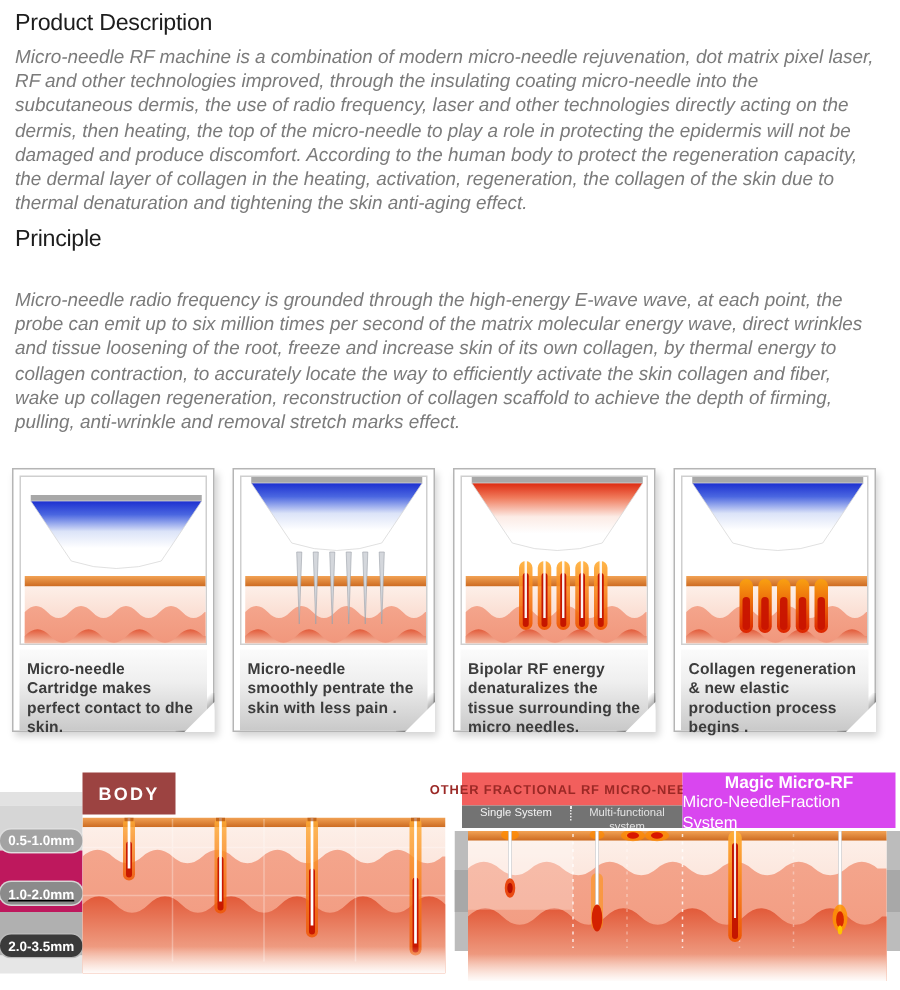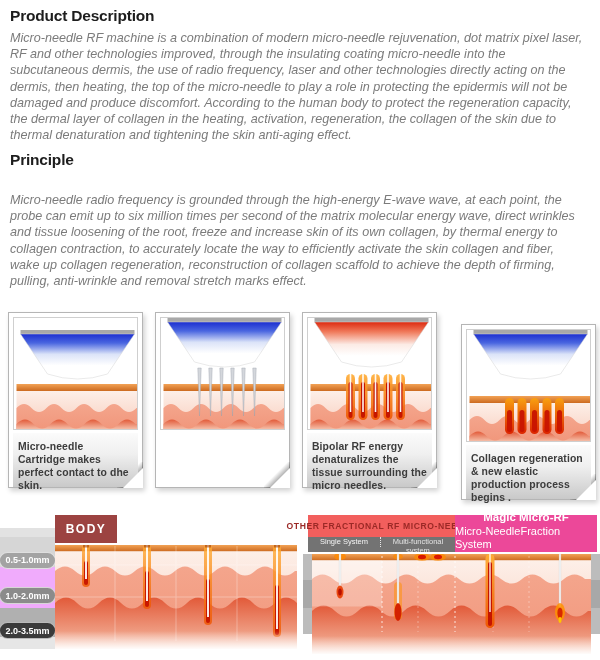--- a/index.html
+++ b/index.html
@@ -3,21 +3,21 @@
 <meta charset="utf-8">
 <style>
   html,body{margin:0;padding:0;}
   body{
     width:600px;height:660px;position:relative;background:#ffffff;
     font-family:"Liberation Sans", sans-serif;overflow:hidden;
   }
   
   .sec-heading{
     position:absolute;left:10px;margin:0;
-    font-size:15.5px;font-weight:bold;color:#1d1d1d;letter-spacing:-0.2px;
+    font-size:15.5px;font-weight:normal;color:#1d1d1d;letter-spacing:-0.2px;
   }
   .sec-body{
     position:absolute;left:10px;margin:0;width:575px;
     font-size:12.6px;line-height:16.2px;color:#7b7b7b;font-style:italic;
   }
   #pd-head{top:7px;} #pd-body{top:30px;}
   #pr-head{top:151px;text-align:center;} #pr-body{top:192px;}
 
   
   .steps-row{
@@ -49,21 +49,21 @@
     content:"";position:absolute;right:-1px;bottom:-1px;width:26px;height:26px;
     background:linear-gradient(135deg,rgba(0,0,0,0) 45%,rgba(0,0,0,0.28) 60%,rgba(255,255,255,0.9) 72%);
   }
 
   
   .depth-diagram{position:absolute;left:0;top:513px;width:298px;height:145px;}
   .depth-sidebar{position:absolute;left:0;top:15px;width:55px;}
   .depth-band{display:flex;align-items:center;justify-content:center;}
   .band-sp{height:9px;background:#e2e2e2;}
   .band-1{height:30px;background:#d6d6d6;}
-  .band-2{height:41px;background:#f0abfc;}
+  .band-2{height:41px;background:#be185d;text-decoration:underline;}
   .band-3{height:29px;background:#b0b0b0;align-items:center;}
   .band-tail{height:12px;background:#e6e6e6;}
   .depth-pill{
     border-radius:9px;padding:2.5px 5px;font-size:9px;font-weight:bold;color:#fff;
     border:1px solid rgba(255,255,255,0.65);white-space:nowrap;margin-top:16px;
   }
   .pill-1{background:#a3a3a3;} .pill-2{background:#8b8b8b;} .pill-3{background:#3a3a3a;}
   .zone-bar{position:absolute;left:55px;top:2px;width:242px;height:28px;display:flex;}
   .zone-face{
     width:184px;background:#f4605c;color:#fff;display:flex;align-items:center;justify-content:center;
@@ -84,22 +84,22 @@
     letter-spacing:0.6px;display:flex;align-items:center;justify-content:center;white-space:nowrap;
   }
   .cmp-sub{
     height:15px;background:#737373;display:flex;align-items:flex-start;color:rgba(255,255,255,0.92);
     font-size:7.5px;
   }
   .cmp-sub .s1{width:72px;text-align:center;}
   .cmp-sub .sdiv{width:0;height:10px;border-left:1px dotted rgba(255,255,255,0.85);}
   .cmp-sub .s2{flex:1;text-align:center;color:rgba(255,255,255,0.8);}
   .cmp-right{
-    width:142px;background:#ec4899;color:#fff;display:flex;flex-direction:column;
-    align-items:center;justify-content:flex-end;line-height:1.25;
+    width:142px;background:#d946ef;color:#fff;display:flex;flex-direction:column;
+    align-items:center;justify-content:space-between;line-height:1.25;
   }
   .cmp-right .r1{font-size:11.5px;font-weight:bold;}
   .cmp-right .r2{font-size:11px;}
   .cmp-skin{position:absolute;left:0;top:41px;}
 </style>
 </head>
 <body>
 
 <svg width="0" height="0" style="position:absolute" aria-hidden="true">
   <defs>
@@ -184,20 +184,21 @@
         <g fill="#d4d7dc" stroke="#9aa0a8" stroke-width="0.4">
           <path d="M34.3,50 L37.7,50 L36,98 Z"></path>
             <path d="M45.3,50 L48.7,50 L47,98 Z"></path>
           <path d="M56.3,50 L59.7,50 L58,98 Z"></path>
             <path d="M67.3,50 L70.7,50 L69,98 Z"></path>
           <path d="M78.3,50 L81.7,50 L80,98 Z"></path>
             <path d="M89.3,50 L92.7,50 L91,98 Z"></path>
         </g>
       </svg>
     </div>
+    <figcaption class="step-cap">Micro-needle smoothly pentrate the skin with less pain .</figcaption>
   </figure>
 
   <figure class="step-card" style="margin:0">
     <div class="step-img">
       <svg width="127" height="111" viewBox="0 0 122 111">
         <rect x="4" y="0" width="114" height="4" fill="#a8a8a8"></rect>
         <path d="M4,4 L118,4 L91,44 Q61,54 31,44 Z" fill="url(#devR)" stroke="#d5d5d5" stroke-width="0.5"></path>
         <rect x="0" y="66" width="122" height="7" fill="url(#epiG)"></rect>
         <rect x="0" y="73" width="122" height="38" fill="url(#dermG)"></rect>
         <path d="M0,90 Q7.5,82 15,90 T30,90 T45,90 T60,90 T75,90 T90,90 T105,90 T120,90 L122,90 L122,111 L0,111 Z" fill="url(#w1G)"></path>
@@ -223,21 +224,21 @@
             <rect x="64.2" y="50" width="1.6" height="44"></rect>
               <rect x="76.7" y="50" width="1.6" height="44"></rect>
             <rect x="89.2" y="50" width="1.6" height="44"></rect>
           </g>
         </g>
       </svg>
     </div>
     <figcaption class="step-cap">Bipolar RF energy denaturalizes the tissue surrounding the micro needles.</figcaption>
   </figure>
 
-  <figure class="step-card" style="margin:12px">
+  <figure class="step-card" style="margin:0">
     <div class="step-img">
       <svg width="127" height="111" viewBox="0 0 122 111">
         <rect x="4" y="0" width="114" height="4" fill="#a8a8a8"></rect>
         <path d="M4,4 L118,4 L91,44 Q61,54 31,44 Z" fill="url(#devB)" stroke="#d5d5d5" stroke-width="0.5"></path>
         <rect x="0" y="66" width="122" height="7" fill="url(#epiG)"></rect>
         <rect x="0" y="73" width="122" height="38" fill="url(#dermG)"></rect>
         <path d="M0,90 Q7.5,82 15,90 T30,90 T45,90 T60,90 T75,90 T90,90 T105,90 T120,90 L122,90 L122,111 L0,111 Z" fill="url(#w1G)"></path>
         <path d="M0,106 Q8.5,97 17,106 T34,106 T51,106 T68,106 T85,106 T102,106 T119,106 L122,106 L122,111 L0,111 Z" fill="url(#w2G)"></path>
         <g>
           <g fill="url(#blobG)">

